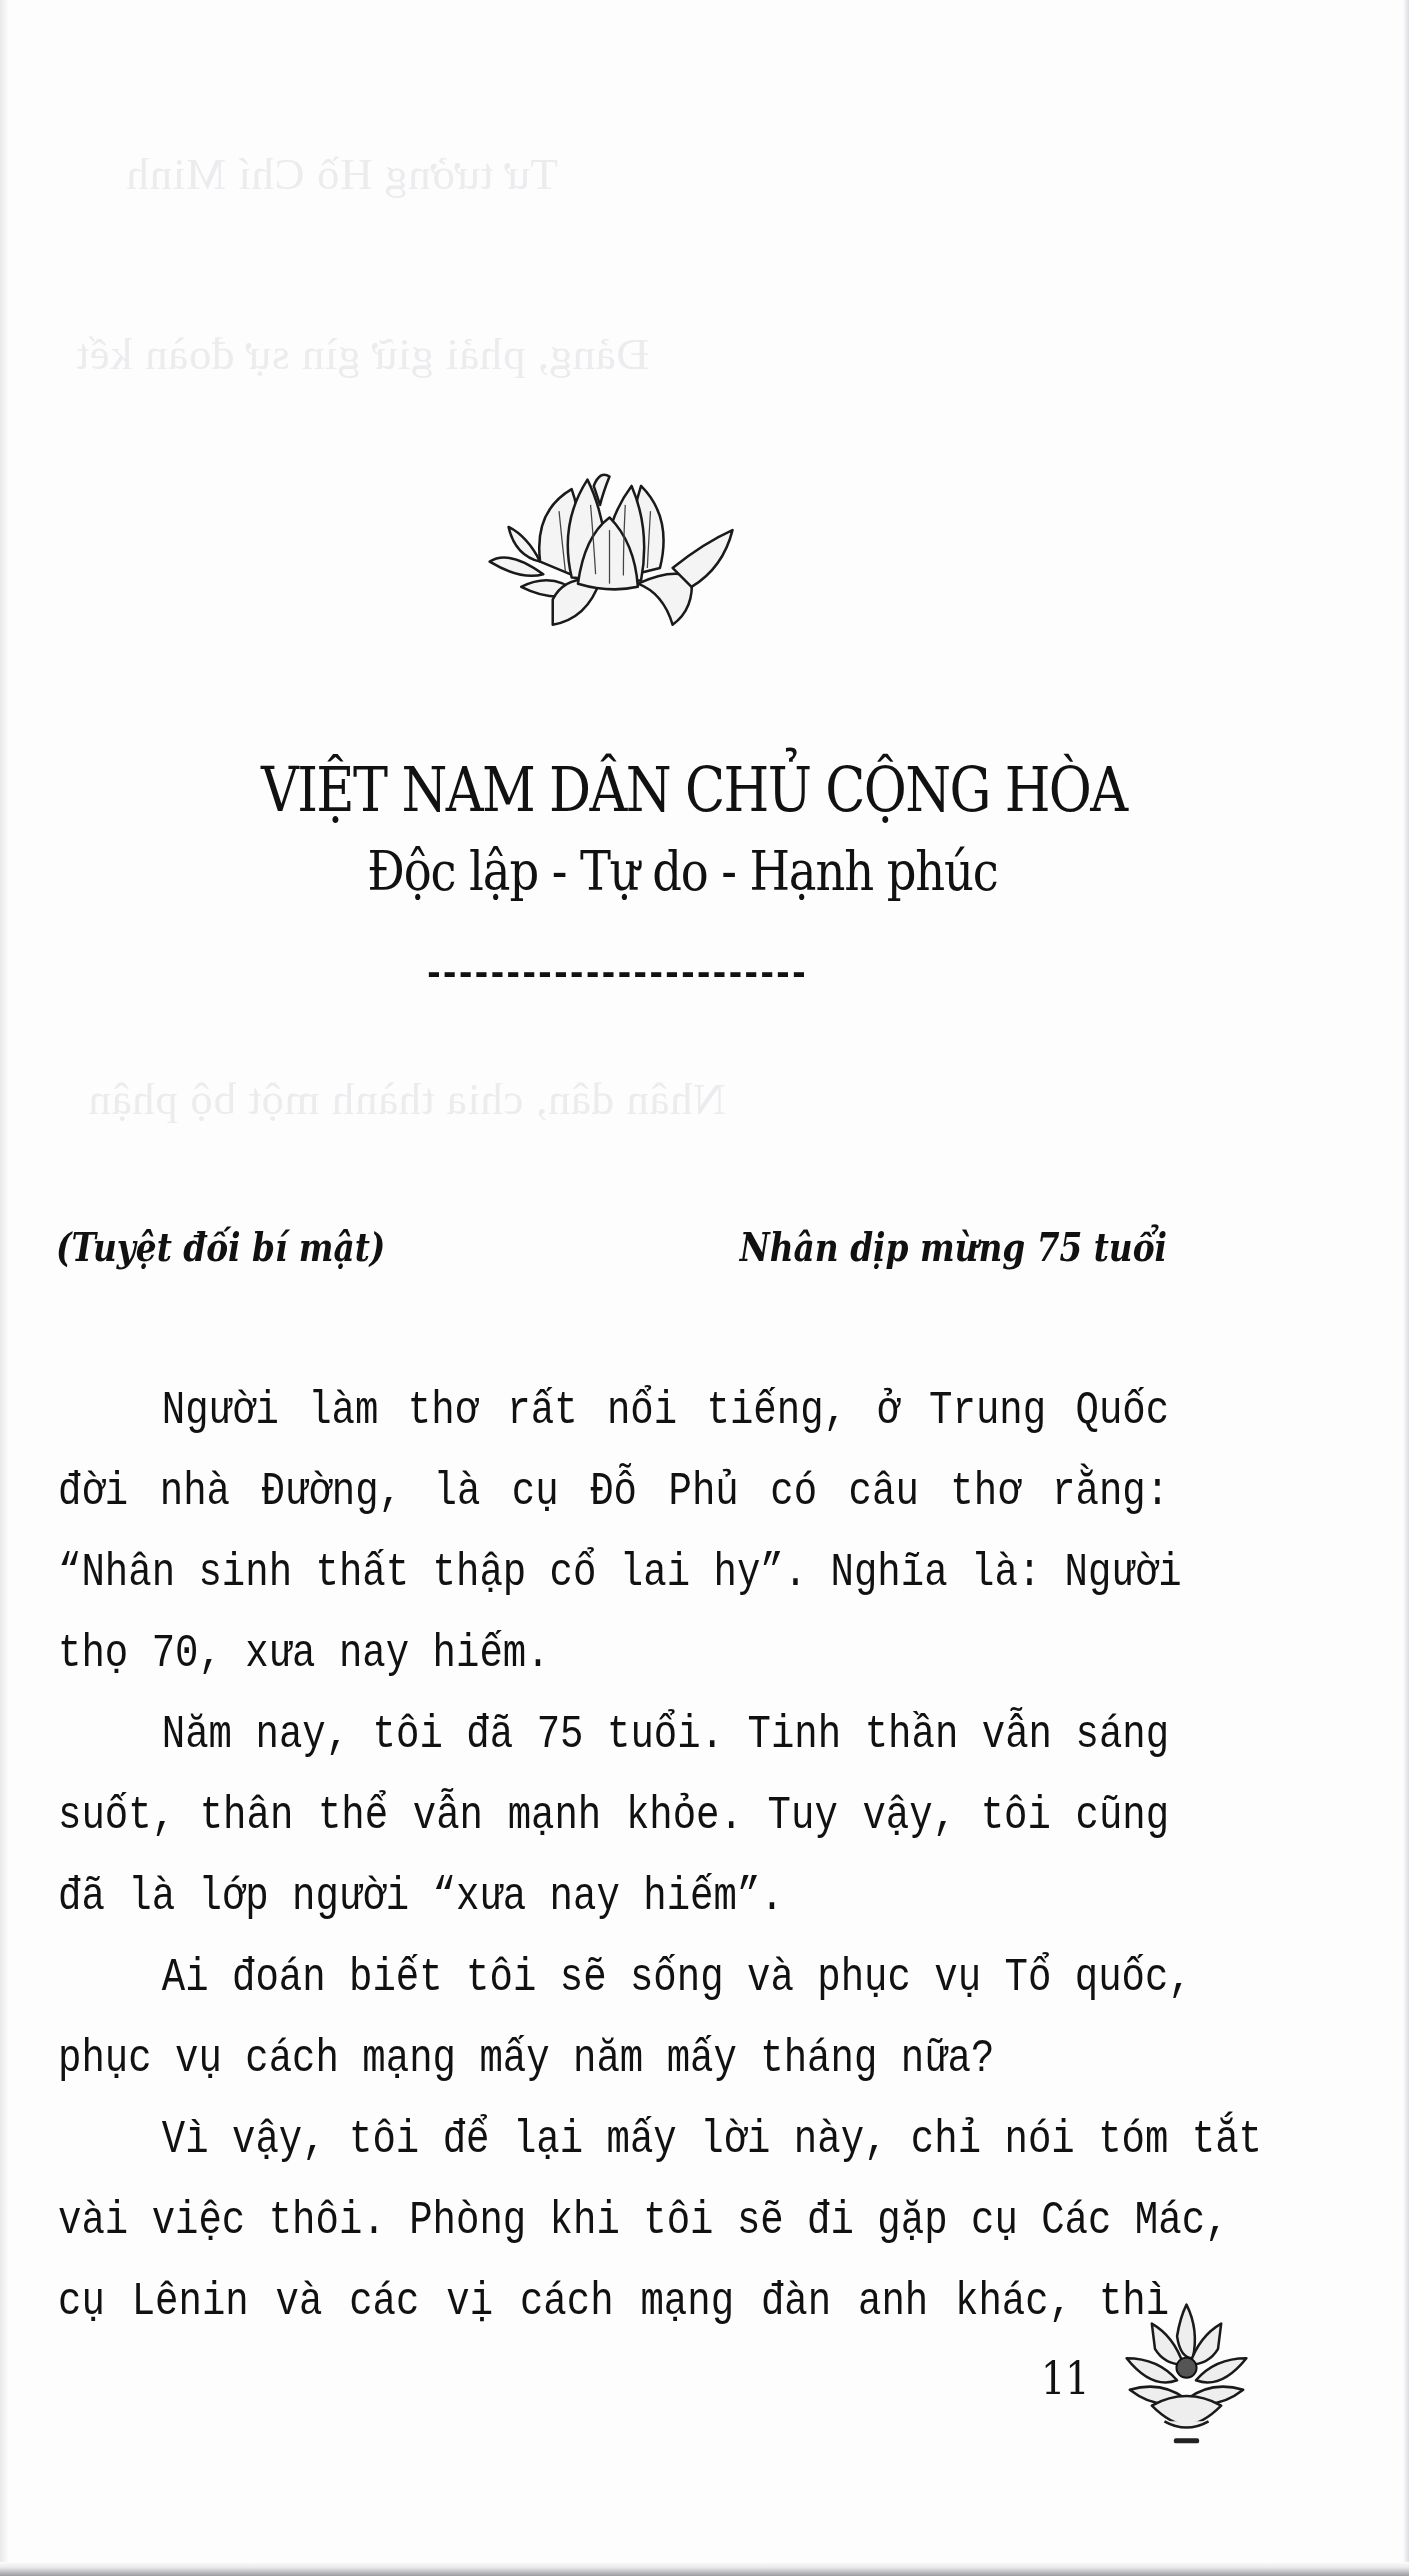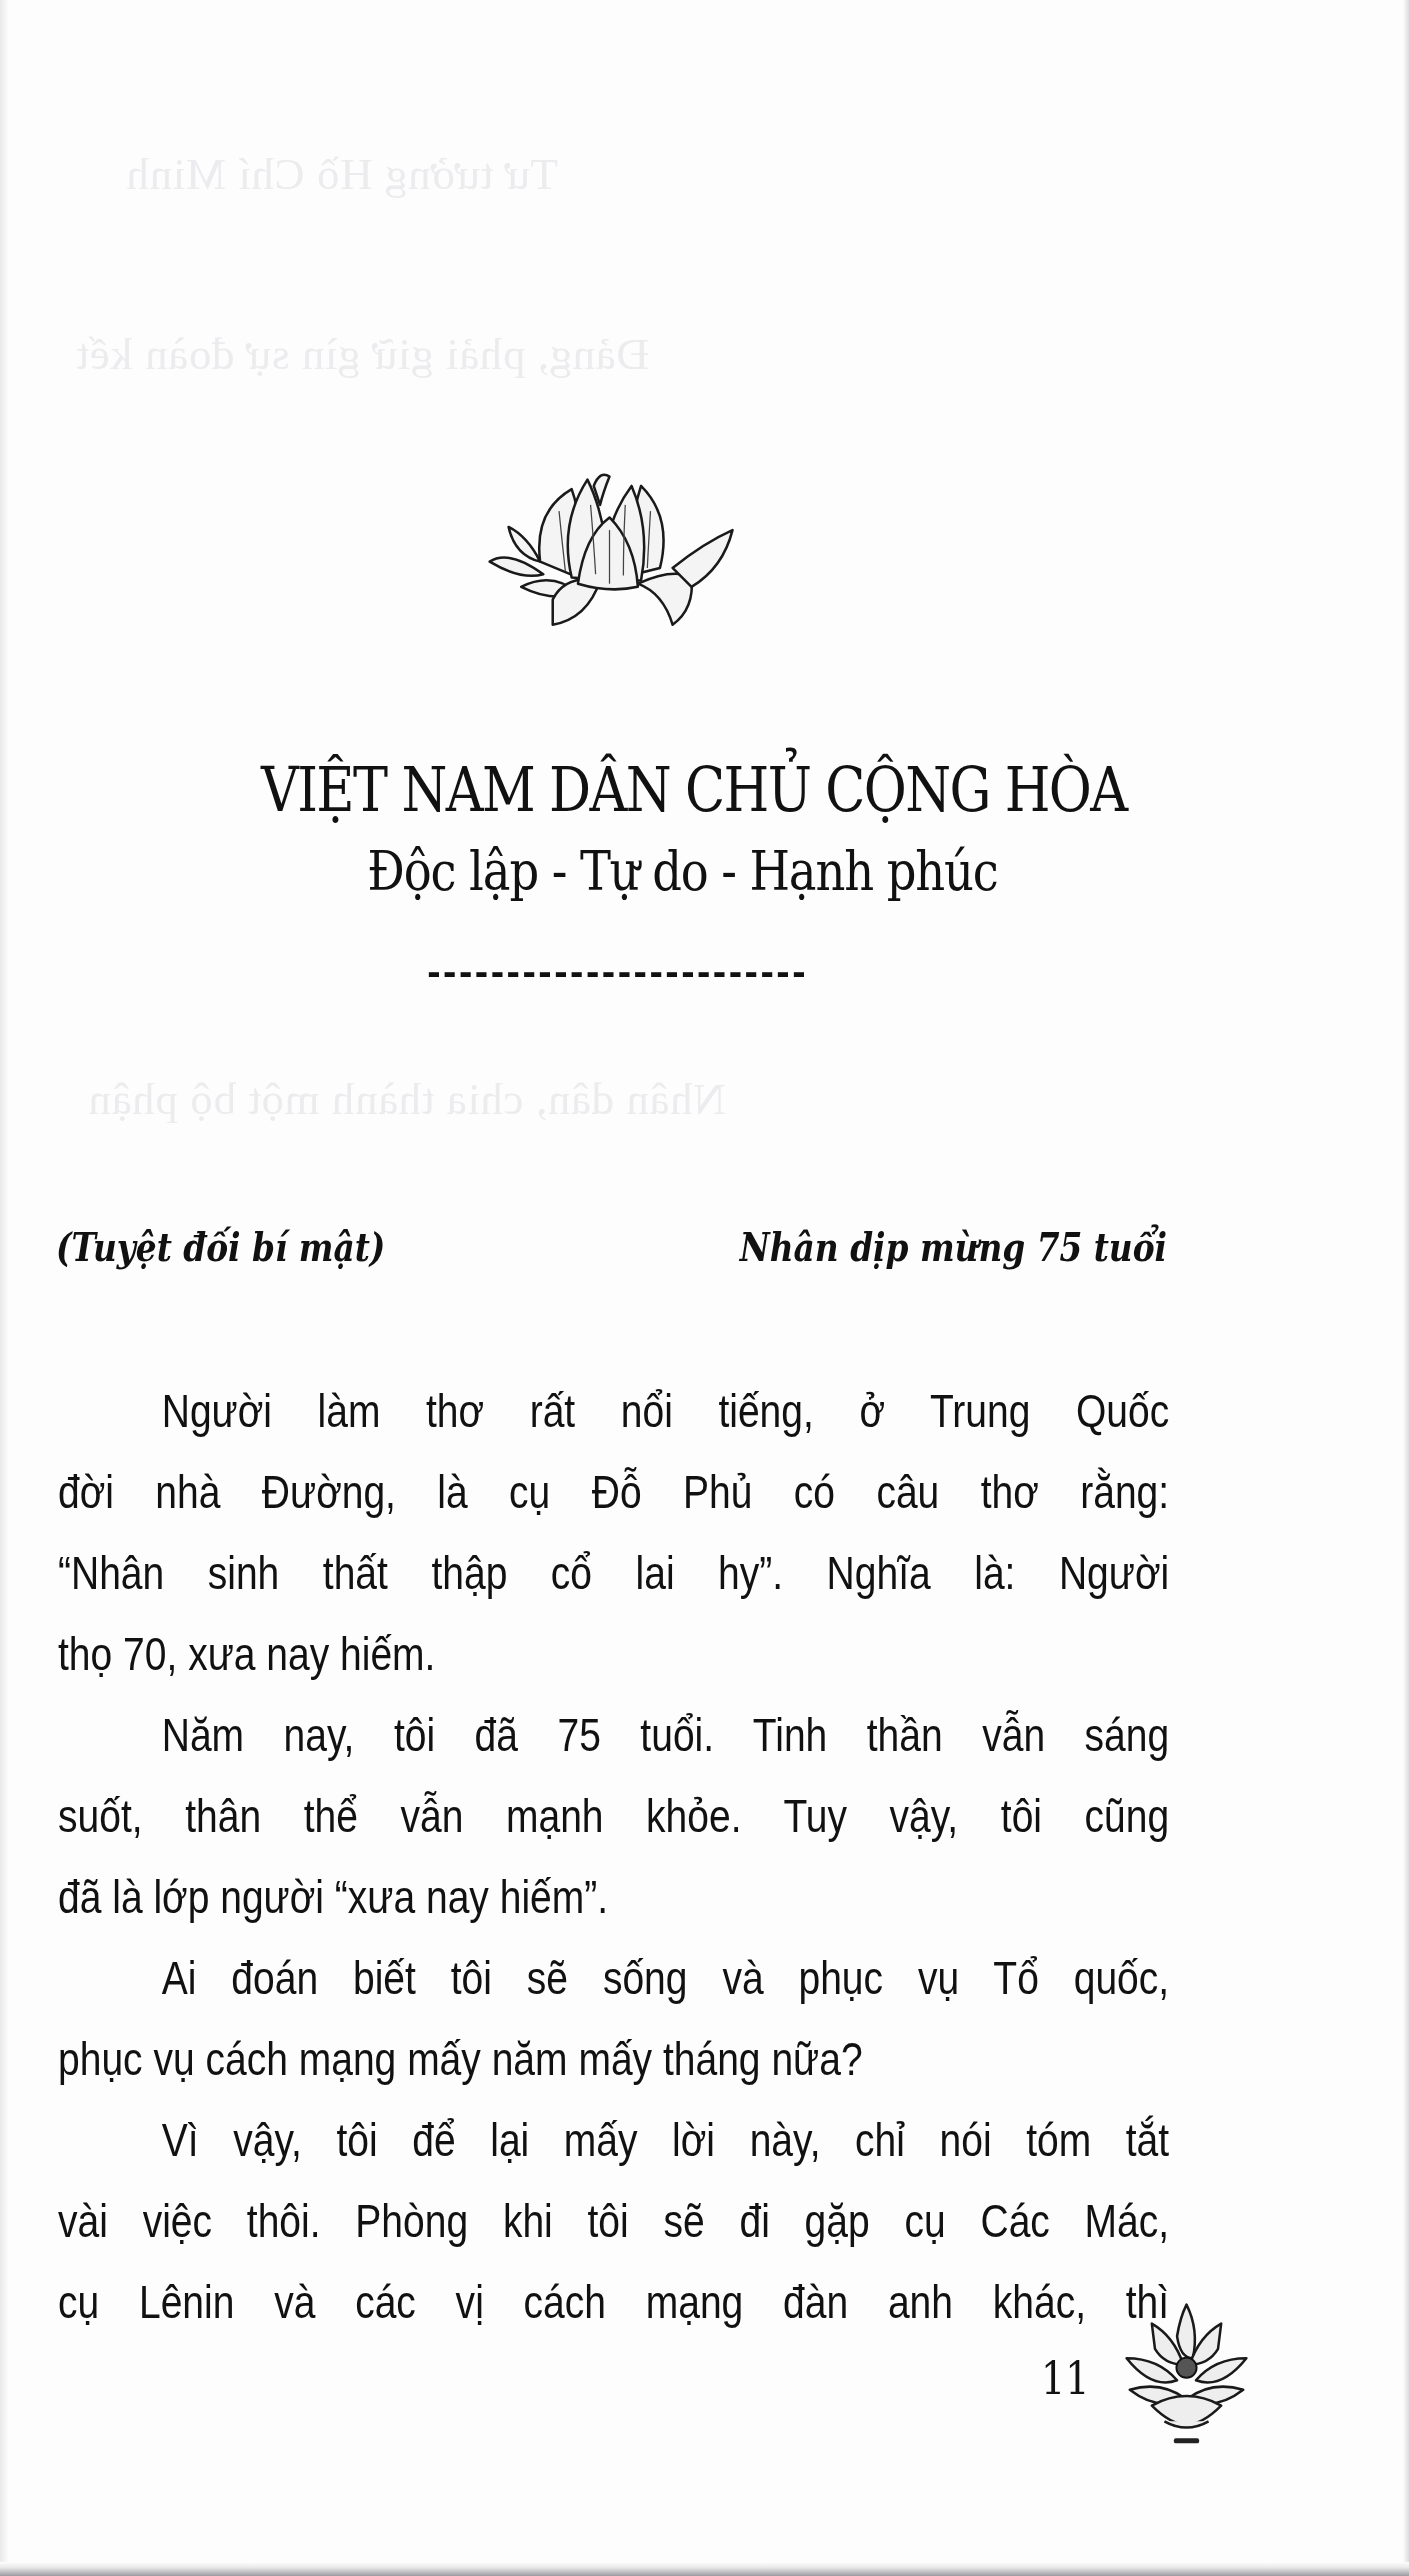--- a/index.html
+++ b/index.html
@@ -48,21 +48,21 @@
   .meta-row {
     position:absolute; top:1212px; left:56px; width:1111px; height:63px;
     font-family:"DejaVu Serif", serif; font-style:italic; font-weight:bold;
     font-size:40px;
     margin-top:11px;
   }
   .meta-left { position:absolute; left:0; top:0; transform:scaleX(0.82); transform-origin:left; white-space:nowrap; }
   .meta-right { position:absolute; right:0; top:0; transform:scaleX(0.82); transform-origin:right; white-space:nowrap; }
   .body-text {
     position:absolute; left:58px; top:1370px; width:1111px;
-    font-family:Liberation Sans, sans-serif; font-size:47px; line-height:81px;
+    font-family:Liberation Mono, monospace; font-size:47px; line-height:81px;
   }
   .line {
     height:81px; white-space:nowrap; text-align:justify; text-align-last:justify;
     transform:scaleX(0.83); transform-origin:left; width:120.5%;
   }
   .line.last { text-align-last:left; }
   .line.indent { padding-left:125px; box-sizing:border-box; }
   .page-number {
     position:absolute; left:1041px; top:2352px;
     font-family:"DejaVu Serif", serif; font-size:45px;

